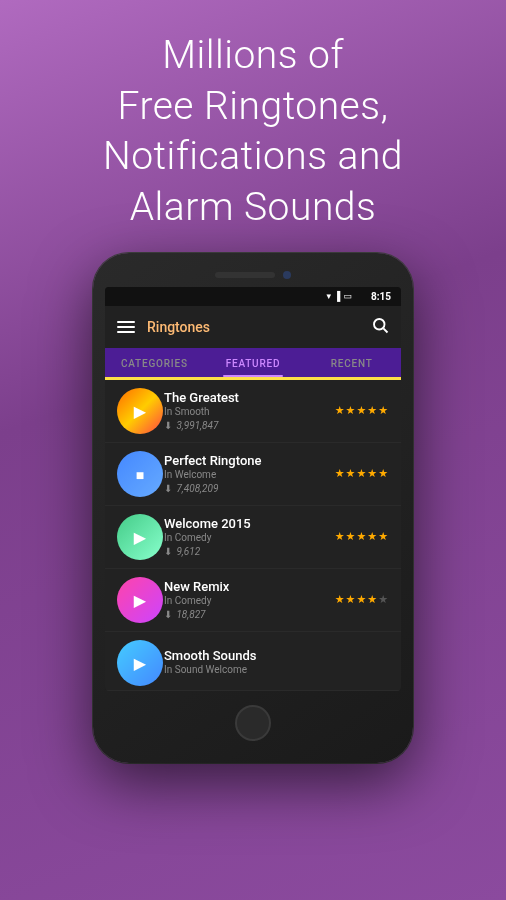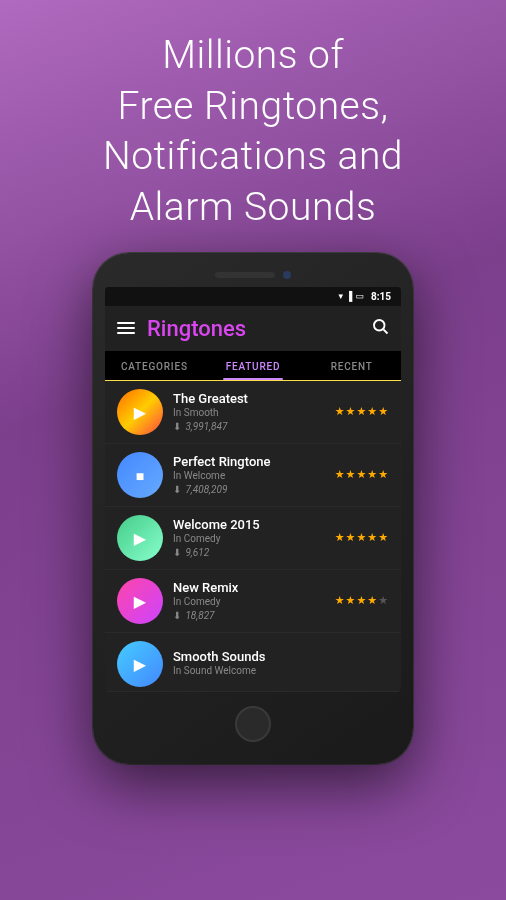--- a/index.html
+++ b/index.html
@@ -81,21 +81,21 @@
     .status-icons {
       display: flex;
       align-items: center;
       gap: 3px;
     }
 
     .status-time {
       color: white;
       font-size: 10px;
       font-weight: bold;
-      margin-left: 4px;
+      margin-left: 16px;
       text-align: center;
     }
 
     .app-header {
       background: #212121;
       display: flex;
       align-items: center;
       padding: 10px 12px;
       gap: 12px;
     }
@@ -108,36 +108,36 @@
     }
     .hamburger span {
       display: block;
       width: 18px;
       height: 2px;
       background: white;
       border-radius: 1px;
     }
 
     .app-title {
-      color: #d946ef;
-      font-size: 22px;
+      color: #fdba74;
+      font-size: 14px;
       font-weight: 500;
       flex: 1;
     }
 
     .search-btn {
       color: white;
       font-size: 18px;
       cursor: pointer;
     }
 
     .tabs-bar {
-      background: #000000;
-      display: flex;
-      border-bottom: 1px solid #fde047;
+      background: #4c1d95;
+      display: flex;
+      border-bottom: 3px solid #fde047;
     }
 
     .tab {
       flex: 1;
       text-align: center;
       padding: 10px 0 8px 0;
       font-size: 10px;
       color: #888;
       letter-spacing: 0.8px;
       font-weight: 500;
@@ -162,21 +162,21 @@
 
     .ringtone-list {
       background: #222;
     }
 
     .ringtone-item {
       display: flex;
       align-items: center;
       padding: 8px 12px;
       border-bottom: 1px solid #2a2a2a;
-      gap: 10px;
+      gap: 1px;
       cursor: pointer;
     }
 
     .ringtone-thumb {
       width: 46px;
       height: 46px;
       border-radius: 50%;
       flex-shrink: 0;
       display: flex;
       align-items: center;

